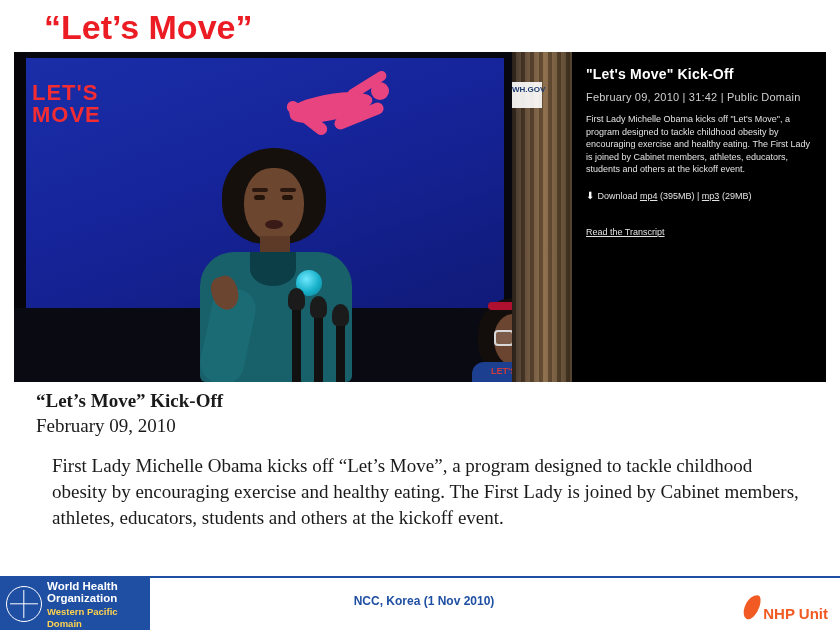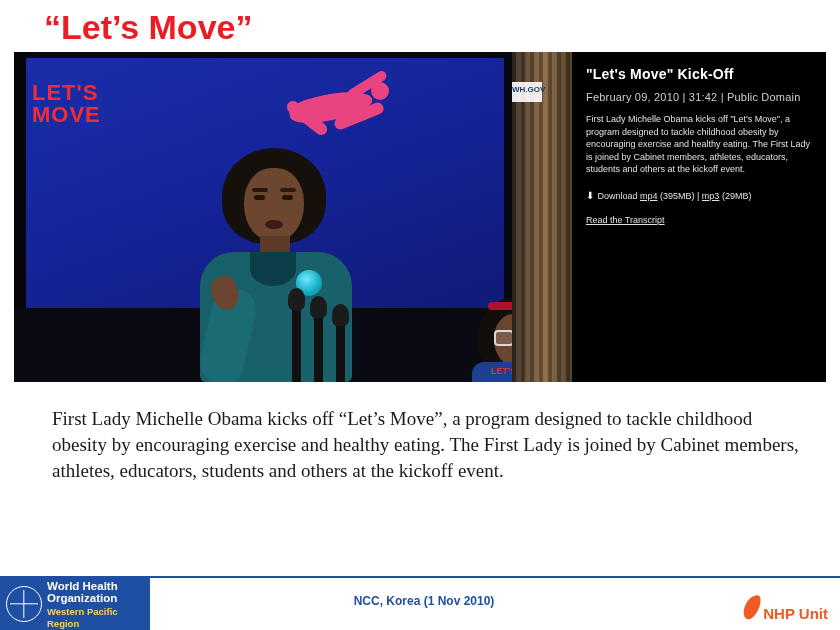--- a/index.html
+++ b/index.html
@@ -357,21 +357,21 @@
     left: 0; top: 0; right: 0; bottom: 0;
     background: repeating-linear-gradient(90deg, rgba(0,0,0,.25) 0 4px, rgba(255,255,255,.05) 4px 9px);
   }
 
   
   .wh-badge {
     position: absolute;
     left: 498px;
     top: 30px;
     width: 30px;
-    height: 20px;
+    height: 26px;
     background: rgba(255,255,255,.9);
     color: #1c3a6e;
     font-size: 8px;
     line-height: 9px;
     font-weight: bold;
     text-align: center;
     padding-top: 3px;
     box-sizing: border-box;
   }
 
@@ -402,21 +402,21 @@
   }
   .info-desc {
     font-size: 9px;
     line-height: 12.5px;
     color: #e2e2e2;
     margin-bottom: 14px;
   }
   .info-download {
     font-size: 9px;
     color: #e2e2e2;
-    margin-bottom: 14px;
+    margin-bottom: 26px;
   }
   .info-download .arrow {
     color: #ffffff;
     font-size: 10px;
     margin-right: 3px;
   }
   .info-download a {
     color: #e2e2e2;
     text-decoration: underline;
   }
@@ -616,30 +616,32 @@
       <span>(395MB)</span>
       <span>|</span>
       <a href="#">mp3</a>
       <span>(29MB)</span>
     </div>
     <div class="info-transcript">Read the Transcript</div>
   </div>
 </div>
 
 <div class="caption">
+  <div class="caption-title">“Let’s Move” Kick-Off</div>
+  <div class="caption-date">February 09, 2010</div>
   <div class="caption-body">First Lady Michelle Obama kicks off “Let’s Move”, a program designed to tackle childhood obesity by encouraging exercise and healthy eating. The First Lady is joined by Cabinet members, athletes, educators, students and others at the kickoff event.</div>
 </div>
 
 <div class="footer">
   <div class="footer-logo">
     <div class="who-emblem"></div>
     <div class="who-text">
       <div class="l1">World Health</div>
       <div class="l2">Organization</div>
-      <div class="l3">Western Pacific Region</div>
+      <div class="l3">Western Pacific Domain</div>
     </div>
   </div>
   <div class="footer-center">NCC, Korea (1 Nov 2010)</div>
   <div class="footer-brand">
     <div class="brand-leaf"></div>
     <div class="brand-text">NHP Unit</div>
   </div>
 </div>
 
 </body></html>

